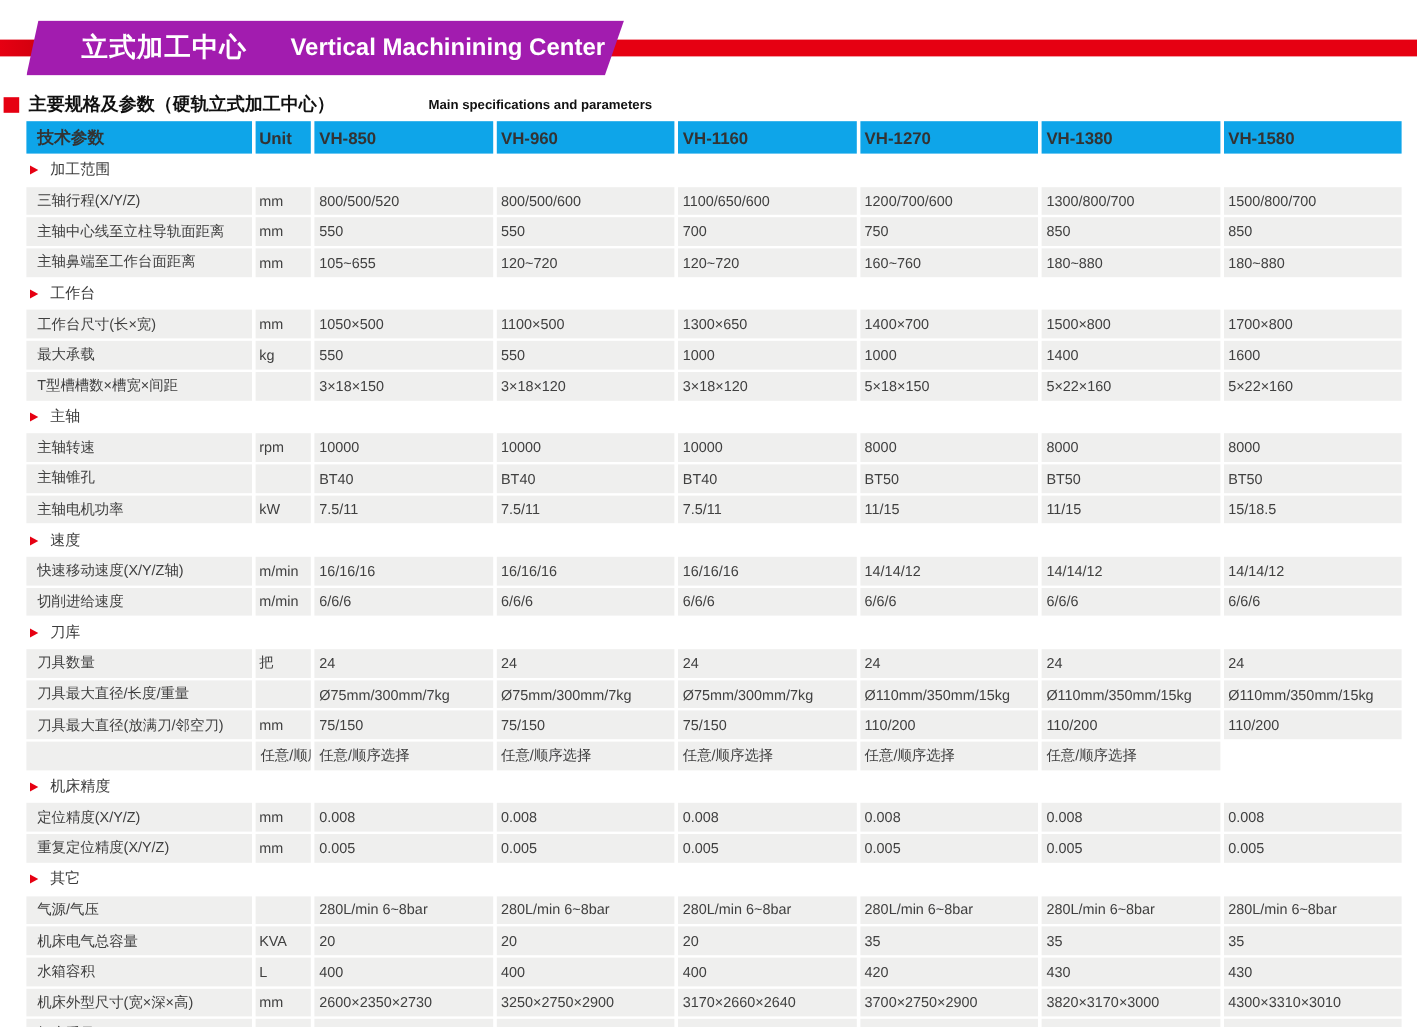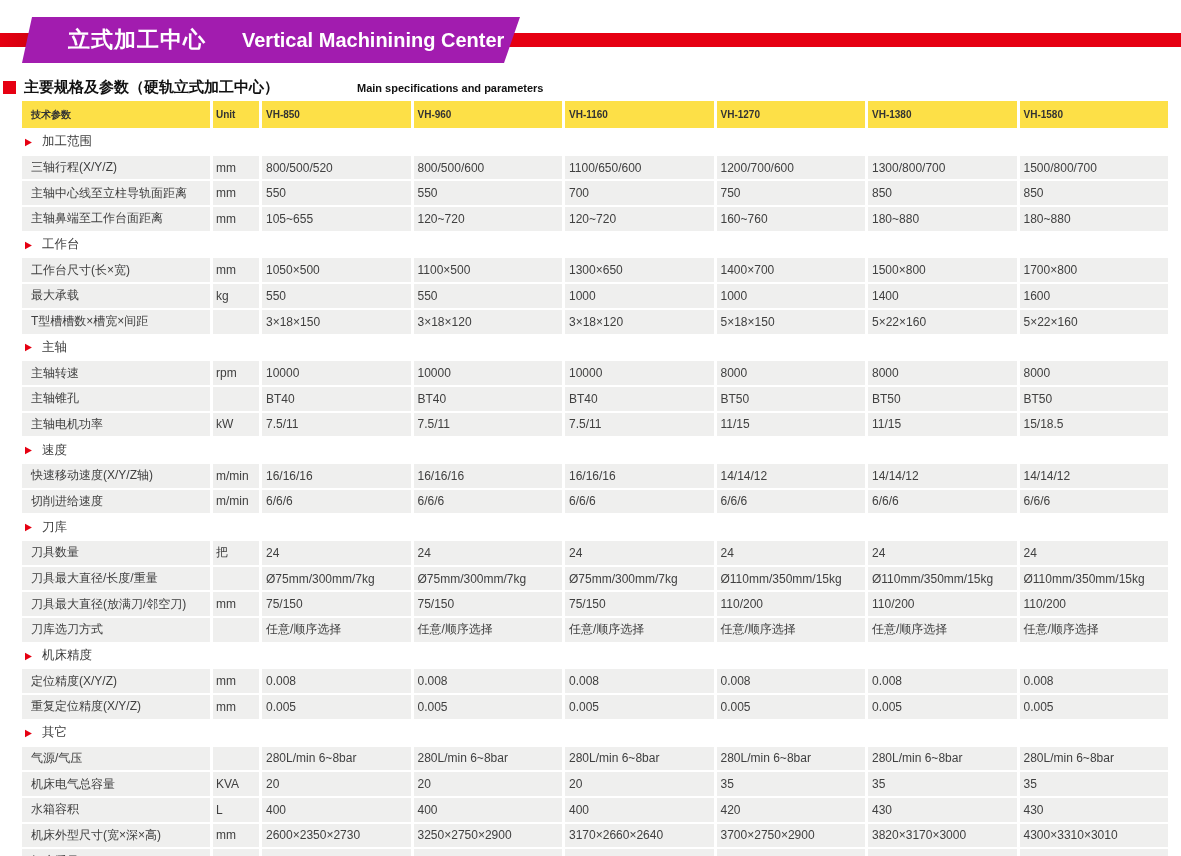--- a/index.html
+++ b/index.html
@@ -36,22 +36,22 @@
   
   .spec-table { position:absolute; left:22px; top:101px; width:1146px; }
   .t-row {
     display:grid;
     grid-template-columns:188px 46px repeat(6, 1fr);
     column-gap:3px;
     margin-bottom:2px;
   }
   .t-head { height:27px; }
   .t-head .th {
-    background:#fde047; display:flex; align-items:center;
-    font-weight:bold; font-size:10px; color:#333;
+    background:#0ea5e9; display:flex; align-items:center;
+    font-weight:bold; font-size:14px; color:#333;
   }
   .t-head .th.c-param { padding-left:9px; }
   .t-head .th.c-unit  { padding-left:3px; }
   .t-head .th.c-model { padding-left:4px; }
   .t-data { height:23.7px; }
   .t-data .td {
     background:#efefee; display:flex; align-items:center;
     font-size:12px; color:#404040; white-space:nowrap; overflow:hidden;
   }
   .t-data .td.c-param { padding-left:9px; }
@@ -260,21 +260,20 @@
       <div class="td c-param">刀具最大直径(放满刀/邻空刀)</div>
       <div class="td c-unit">mm</div>
       <div class="td c-model">75/150</div>
       <div class="td c-model">75/150</div>
       <div class="td c-model">75/150</div>
       <div class="td c-model">110/200</div>
       <div class="td c-model">110/200</div>
       <div class="td c-model">110/200</div>
     </div>
     <div class="t-row t-data">
-      <div class="td c-param">刀库选刀方式</div>
       <div class="td c-unit"></div>
       <div class="td c-model">任意/顺序选择</div>
       <div class="td c-model">任意/顺序选择</div>
       <div class="td c-model">任意/顺序选择</div>
       <div class="td c-model">任意/顺序选择</div>
       <div class="td c-model">任意/顺序选择</div>
       <div class="td c-model">任意/顺序选择</div>
     </div>
     <div class="t-row t-section">
       <div class="sec">

